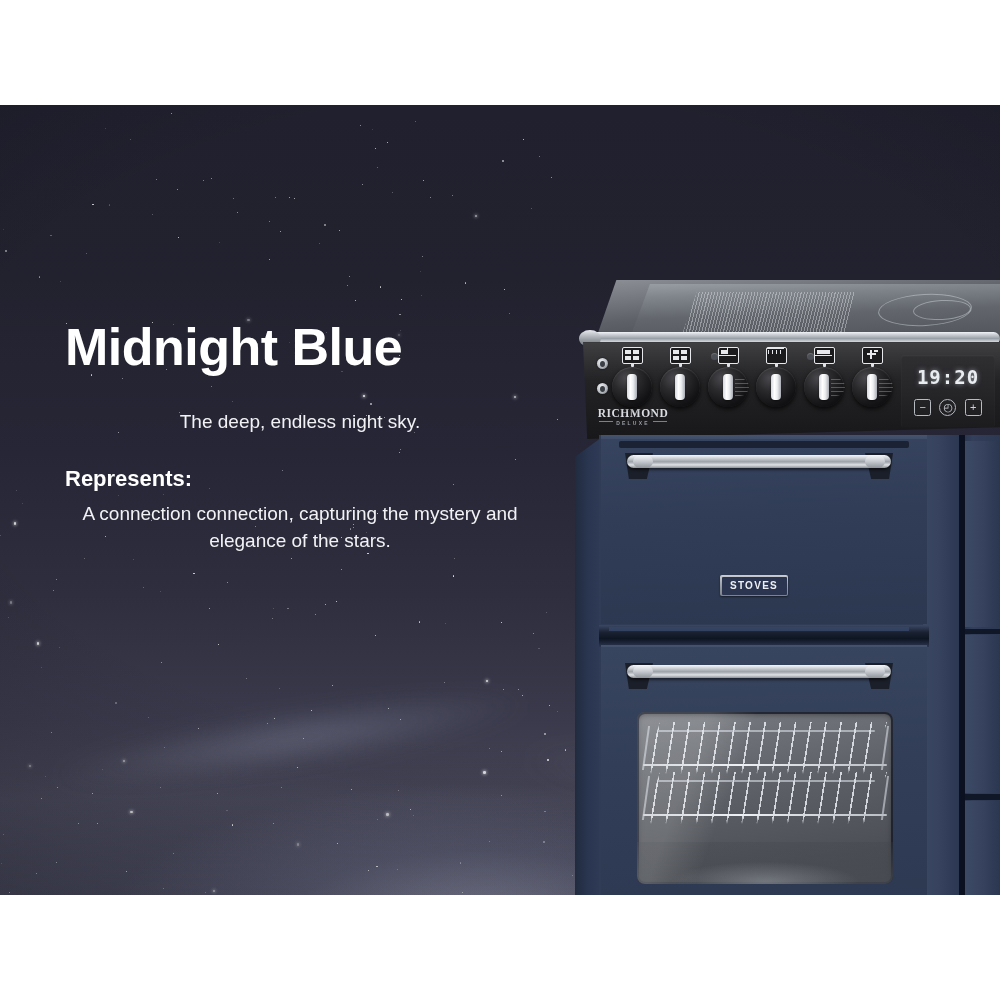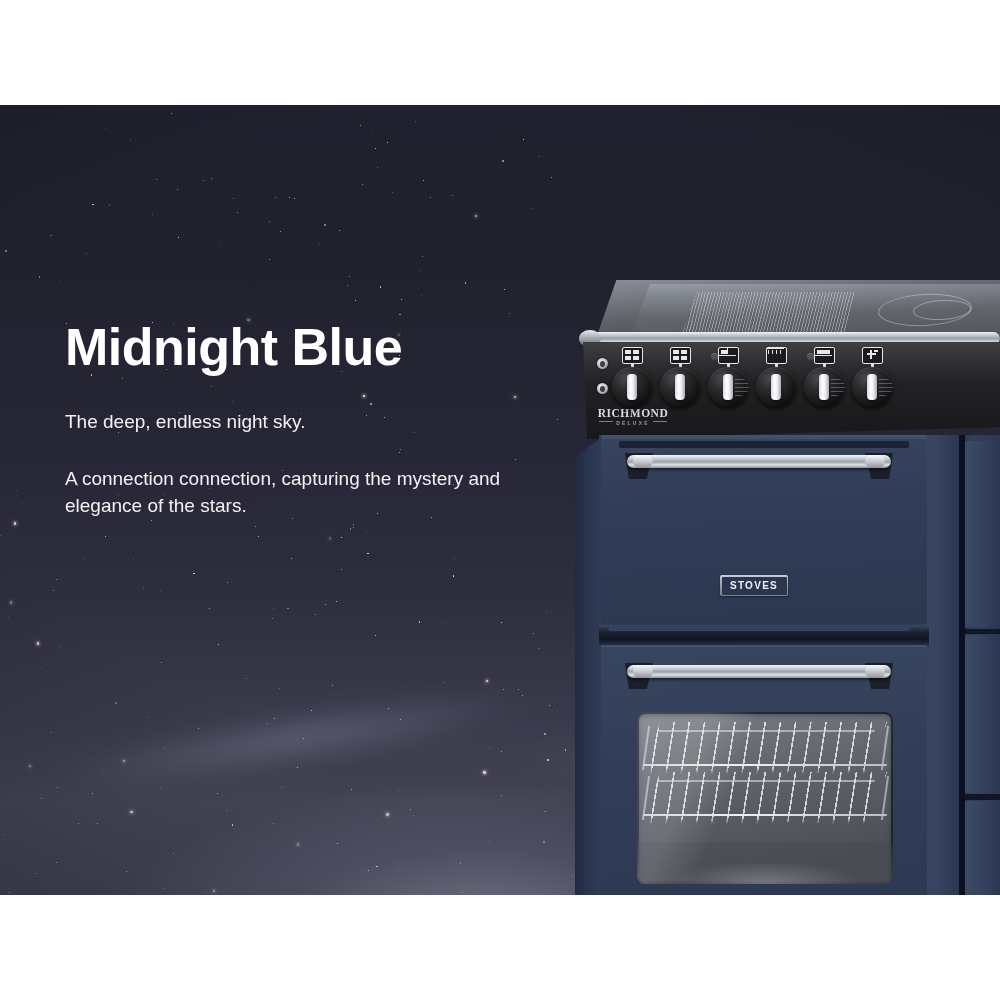--- a/index.html
+++ b/index.html
@@ -26,21 +26,21 @@
         background:radial-gradient(ellipse 320px 36px at 50% 50%, rgba(175,180,205,.22), rgba(0,0,0,0) 70%);
         transform:rotate(7deg);filter:blur(12px);}
   #vign{position:absolute;inset:0;background:radial-gradient(ellipse 120% 90% at 50% 40%, rgba(0,0,0,0) 45%, rgba(10,10,18,.45) 100%);}
 
   .star{position:absolute;border-radius:50%;background:#fff;}
 
   
   #copy{position:absolute;left:65px;top:215px;width:470px;color:#fff;}
   #title{font-size:52px;font-weight:700;letter-spacing:-.5px;line-height:1.05;margin:0 0 34px 0;color:#fff;}
   .lbl{font-size:22px;font-weight:700;margin:0 0 9px 0;color:#fff;}
-  .val{font-size:19px;font-weight:400;line-height:1.42;margin:0 0 30px 0;color:#f2f2f5;}
+  .val{font-size:19px;font-weight:400;line-height:1.42;margin:0 0 30px 0;color:#f2f2f5;text-align:center;}
   .val.last{margin-bottom:0;}
 
   
   #cooker{position:absolute;left:575px;top:175px;width:425px;height:715px;}
 
   
   #hob{position:absolute;left:8px;top:0;width:417px;height:60px;
        background:linear-gradient(175deg,#8d9096 0%,#7d8086 16%,#5e6167 46%,#4a4d53 78%,#3e4147 100%);
        clip-path:polygon(3% 100%, 8% 0%, 100% 0%, 100% 100%);}
   #hobglass{position:absolute;left:40px;top:4px;width:385px;height:52px;
@@ -443,20 +443,21 @@
         <div class="star" style="left: 1.3px; top: 758.2px; width: 1px; height: 1px; opacity: 0.27;"></div>
         <div class="star" style="left: 352.5px; top: 422.3px; width: 1px; height: 1px; opacity: 0.59;"></div>
         <div class="star" style="left: 226.2px; top: 704.8px; width: 1.6px; height: 1.6px; opacity: 0.23;"></div>
         <div class="star" style="left: 410.3px; top: 703.9px; width: 1px; height: 1px; opacity: 0.82;"></div>
       </div>
     <div id="vign"></div>
 
     <div id="copy">
       <h1 id="title">Midnight Blue</h1>
       <p class="val">The deep, endless night sky.</p>
+      <p class="lbl">Represents:</p>
       <p class="val last">A connection connection, capturing the mystery and elegance of the stars.</p>
     </div>
 
     <div id="cooker">
 
       <div id="hob">
         <div id="hobglass"></div>
         <div id="hobgrid"></div>
         <div class="hobring" id="ring1"></div>
         <div class="hobring" id="ring2"></div>
@@ -533,20 +534,28 @@
           <div class="tick"></div>
           <div class="ptr"></div>
           <div class="dialtxt"></div>
         </div>
         <div class="knob" style="left:269px;top:24px;">
           <div class="tick"></div>
           <div class="ptr"></div>
           <div class="dialtxt"></div>
         </div>
 
+        <div id="disp">
+          <div id="clock">19:20</div>
+          <div id="dispbtns">
+            <div class="dbtn">−</div>
+            <div class="dbtn circ">◴</div>
+            <div class="dbtn">+</div>
+          </div>
+        </div>
       </div>
 
       <div id="body">
         <div id="leftedge"></div>
         <div id="mainface"></div>
         <div id="rightblk"></div>
         <div id="sidepanel"></div>
         <div id="spEdge"></div>
 
         <div id="spDoor1"></div>

